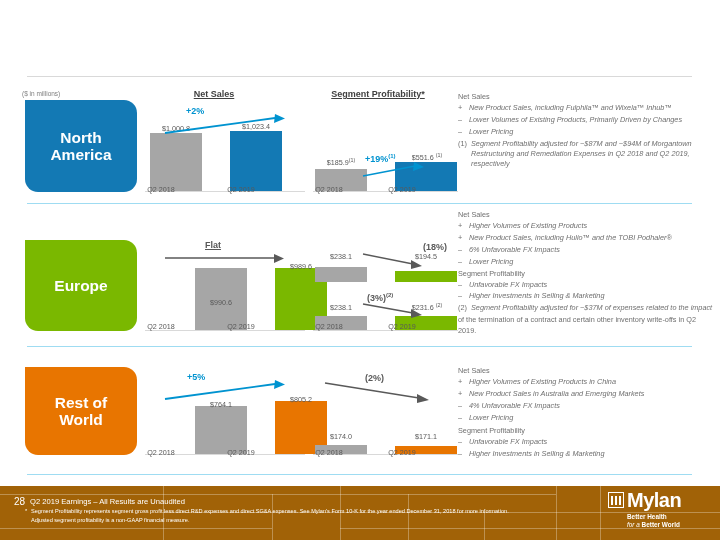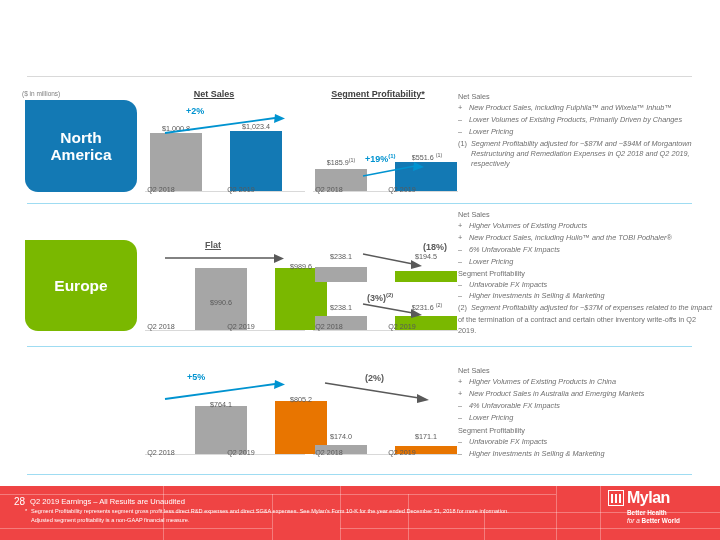--- a/index.html
+++ b/index.html
@@ -100,21 +100,21 @@
   .b-head { margin-bottom: 0.5px; }
   .b-row { display: flex; margin-bottom: 1.6px; }
   .b-mark { width: 11px; flex: none; }
   .b-mark.wide { width: 13px; }
   .b-text { flex: 1; font-style: italic; }
   .b-plain { margin-bottom: 1.6px; }
 
   
   .footer {
     position: absolute; left: 0; top: 486px; width: 720px; height: 54px;
-    background: #ef4444;
+    background: #a16207;
   }
   .footer-grid { position: absolute; inset: 0; }
   .footer-grid i {
     position: absolute; background: rgba(255,255,255,0.30);
   }
   .page-num {
     position: absolute; left: 14px; top: 10px;
     font-size: 10px; color: #ffffff;
   }
   .footer-title {
@@ -129,21 +129,21 @@
   .footnote .star { position: absolute; left: -6px; top: 0; }
 
   
   .logo { position: absolute; left: 608px; top: 490px; width: 100px; height: 46px; }
   .logo-row { display: flex; align-items: center; gap: 3px; }
   .logo-mark {
     width: 16px; height: 16px; border: 1.3px solid #fff;
     display: flex; align-items: center; justify-content: center; gap: 1.6px;
   }
   .logo-mark i { width: 2px; height: 9px; background: #fff; display: block; }
-  .logo-name { font-size: 16px; font-weight: bold; color: #fff; letter-spacing: -0.5px; line-height: 1; }
+  .logo-name { font-size: 20px; font-weight: bold; color: #fff; letter-spacing: -0.5px; line-height: 1; }
   .logo-tag {
     margin-top: 3px; margin-left: 19px;
     font-size: 6.4px; color: #fff; line-height: 1.25; font-weight: bold;
   }
   .logo-tag .it { font-style: italic; font-weight: normal; }
 </style>
 </head>
 <body>
 
 <div class="slide">
@@ -159,20 +159,26 @@
   <div class="divider d3"></div>
 
   <div class="seg-block seg-na">
     <div>
       <span>North</span><br>
       <span>America</span>
     </div>
   </div>
   <div class="seg-block seg-eu">
     <div><span>Europe</span></div>
+  </div>
+  <div class="seg-block seg-rw">
+    <div>
+      <span>Rest of</span><br>
+      <span>World</span>
+    </div>
   </div>
 
   <div class="plot" style="left:145px; top:100px; width:160px; height:92px;">
     <div class="axis"></div>
     <div class="bar gray" style="left:5px;  width:52px; height:58px;"></div>
     <div class="bar blue" style="left:85px; width:52px; height:60px;"></div>
     <div class="bar-label" style="left:-3px; top:24px; width:68px;">$1,000.8</div>
     <div class="bar-label" style="left:77px; top:22px; width:68px;">$1,023.4</div>
     <div class="pct up" style="left:41px; top:6px;">+2%</div>
     <svg class="arrow-svg" style="left:18px; top:14px; width:130px; height:22px;" viewBox="0 0 130 22">

